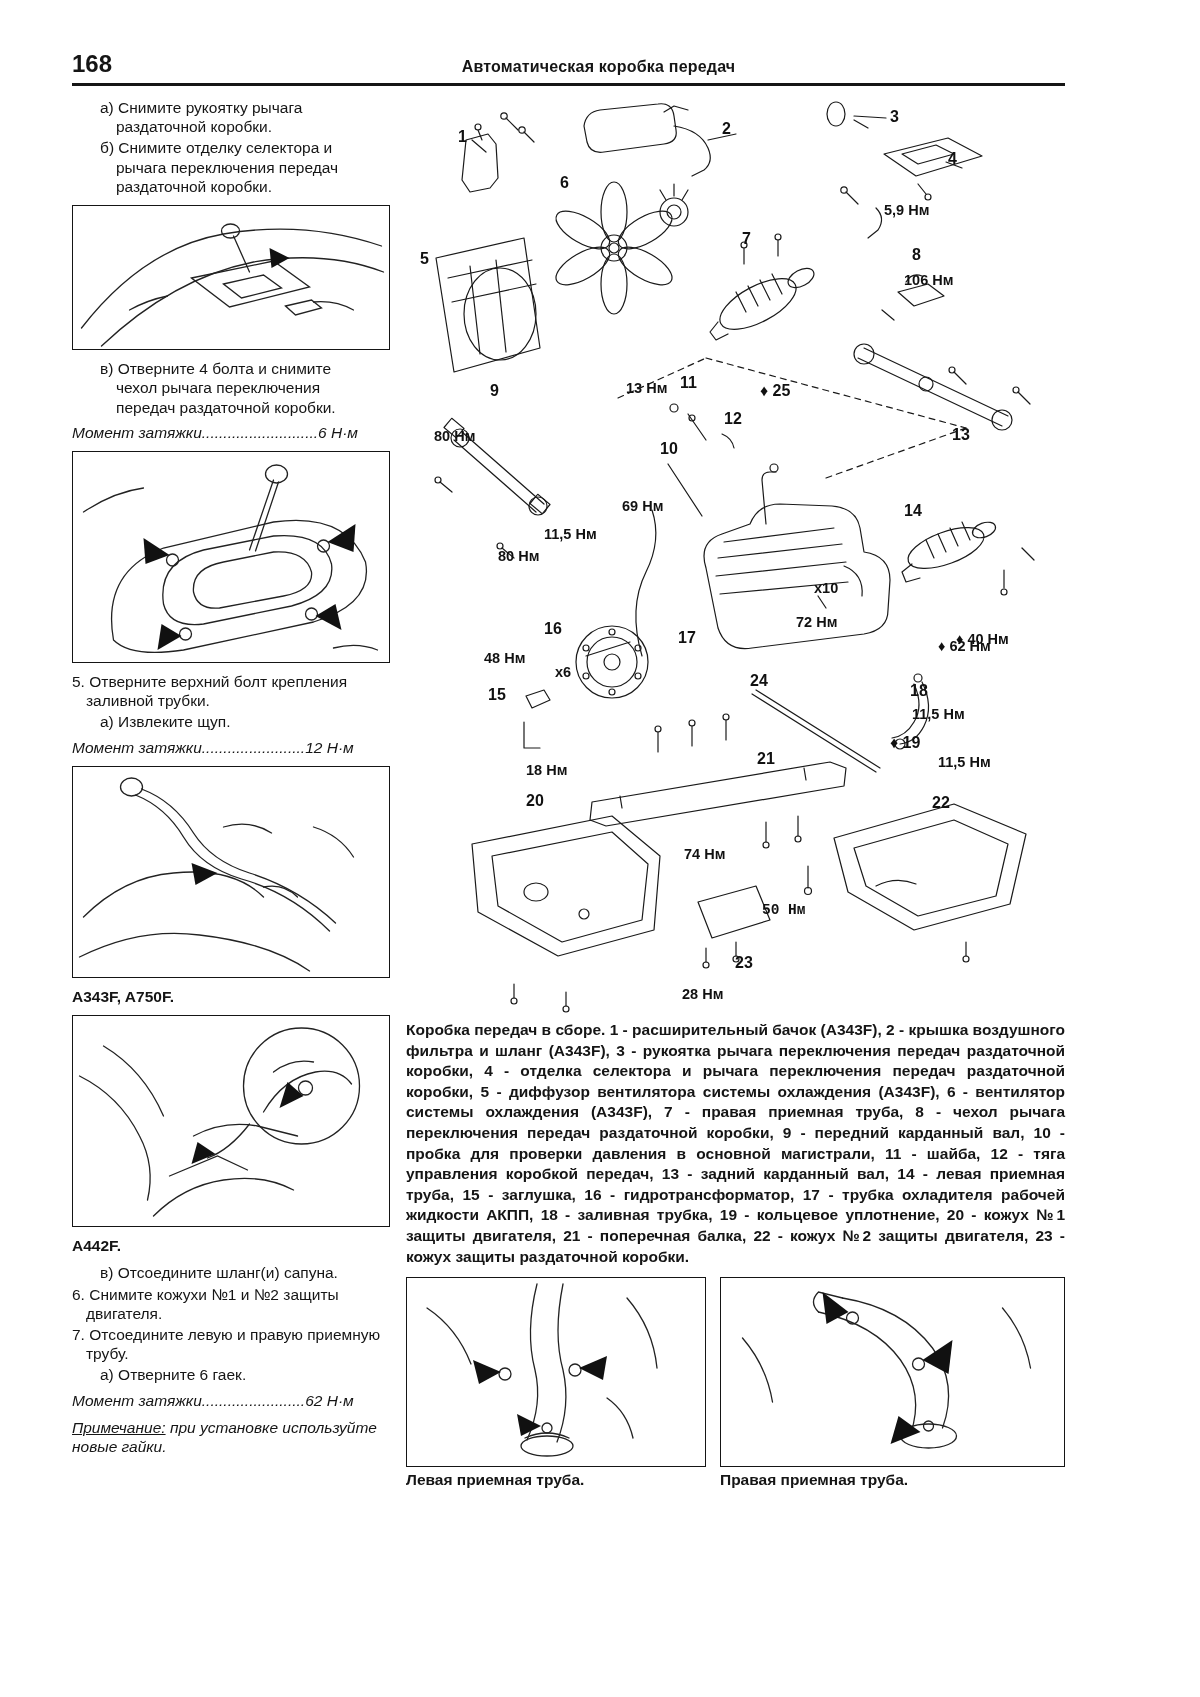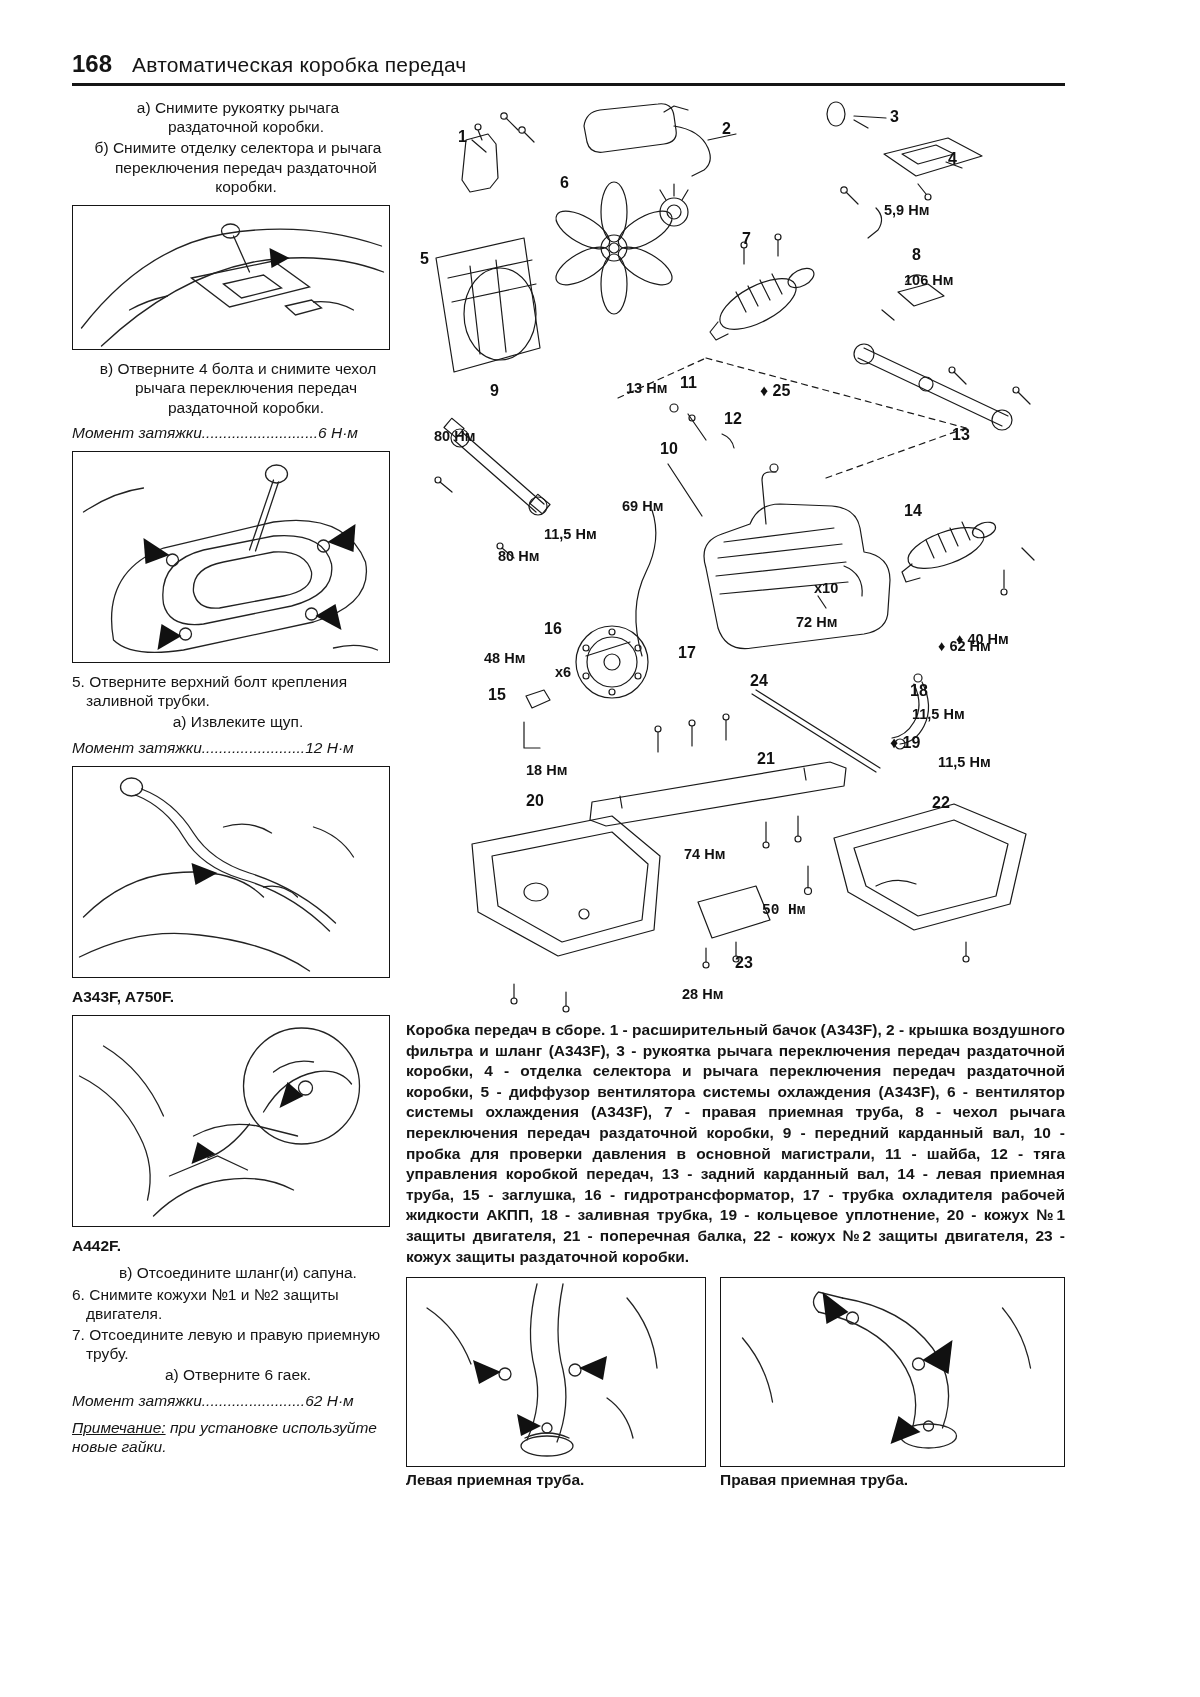--- a/index.html
+++ b/index.html
@@ -5,27 +5,27 @@
   * { margin:0; padding:0; box-sizing:border-box; }
   html,body { background:#e8e8e8; }
   body { font-family:"Liberation Sans", sans-serif; color:#151515; }
   .page {
     position:relative; width:1200px; height:1697px; margin:0 auto;
     background:#ffffff; padding:50px 135px 30px 72px; overflow:hidden;
   }
   
   .header { display:flex; align-items:baseline; border-bottom:3px solid #151515; padding-bottom:5px;gap:20px; }
   .page-num { font-size:24px; font-weight:bold; }
-  .doc-title { flex:1; font-size:21px; font-weight:normal; letter-spacing:.2px; }
+  .doc-title { flex:1; text-align:center; font-size:16px; font-weight:bold; letter-spacing:.2px; }
   
   .columns { display:flex; gap:16px; margin-top:10px; align-items:flex-start; }
   .col-left { flex:0 0 318px; width:318px; font-size:15.5px; line-height:1.24; }
   .col-right { flex:1; position:relative; }
   
-  p.step { padding-left:30px; text-indent:-16px; margin:2px 4px;text-align:center; }
+  p.step { padding-left:30px; text-indent:-16px; margin:2px 14px; }
   p.num-step { padding-left:14px; text-indent:-14px; margin:2px 0; }
   p.torque { font-style:italic; margin:6px 0 8px 0; }
   p.model-label { font-weight:bold; margin:3px 0 8px 0; }
   p.note { font-style:italic; margin-top:4px; }
   p.note .u { text-decoration:underline; }
   .frame { border:1.6px solid #151515; margin:9px 0; background:#fff; overflow:hidden; }
   .frame svg { display:block; width:100%; height:100%; }
   .f1 { height:145px; } .f2 { height:212px; } .f3 { height:212px; } .f4 { height:212px; }
   
   .diagram { position:relative; width:659px; height:920px; }
@@ -357,21 +357,21 @@
             <span class="dlabel tq" style="left: 138px; top: 430px;">11,5 Нм</span>
             <span class="dlabel tq" style="left: 92px; top: 452px;">80 Нм</span>
             <span class="dlabel num" style="left: 498px; top: 406px;">14</span>
             <span class="dlabel tq" style="left: 408px; top: 484px;">х10</span>
             <span class="dlabel tq" style="left: 390px; top: 518px;">72 Нм</span>
             <span class="dlabel tq" style="left: 550px; top: 488px; margin-top: 47px;">♦ 40 Нм</span>
             <span class="dlabel tq" style="left: 532px; top: 542px;">♦ 62 Нм</span>
             <span class="dlabel num" style="left: 138px; top: 524px;">16</span>
             <span class="dlabel tq" style="left: 78px; top: 554px;">48 Нм</span>
             <span class="dlabel tq" style="left: 149px; top: 568px;">х6</span>
-            <span class="dlabel num" style="left: 272px; top: 548px; text-align: right;">17</span>
+            <span class="dlabel num" style="left: 272px; top: 533px; text-align: right;">17</span>
             <span class="dlabel num" style="left: 82px; top: 590px;">15</span>
             <span class="dlabel num" style="left: 344px; top: 576px;">24</span>
             <span class="dlabel num" style="left: 504px; top: 586px;">18</span>
             <span class="dlabel tq" style="left: 506px; top: 610px;">11,5 Нм</span>
             <span class="dlabel num" style="left: 484px; top: 638px;">♦ 19</span>
             <span class="dlabel tq" style="left: 532px; top: 658px;">11,5 Нм</span>
             <span class="dlabel tq" style="left: 120px; top: 666px;">18 Нм</span>
             <span class="dlabel num" style="left: 351px; top: 654px; text-align: center;">21</span>
             <span class="dlabel num" style="left: 120px; top: 696px;">20</span>
             <span class="dlabel num" style="left: 526px; top: 698px;">22</span>

